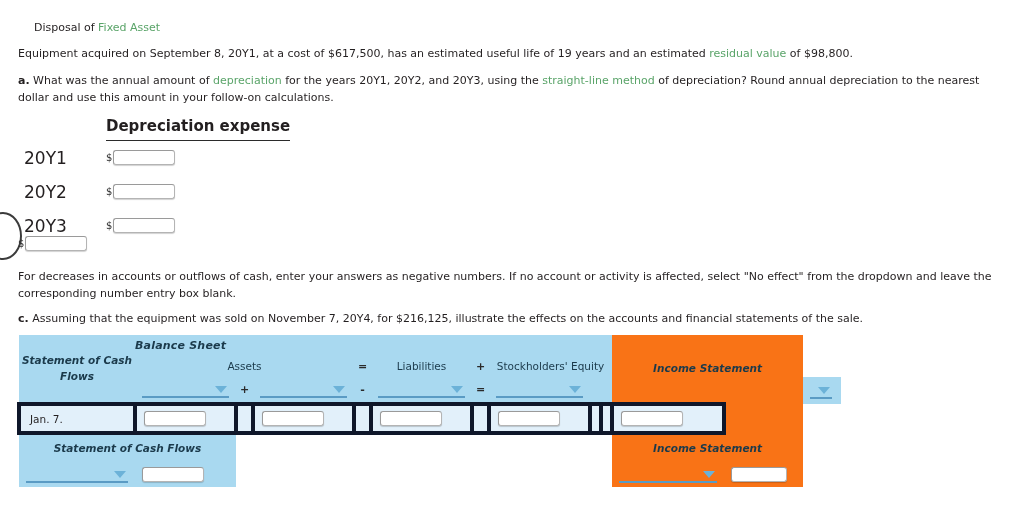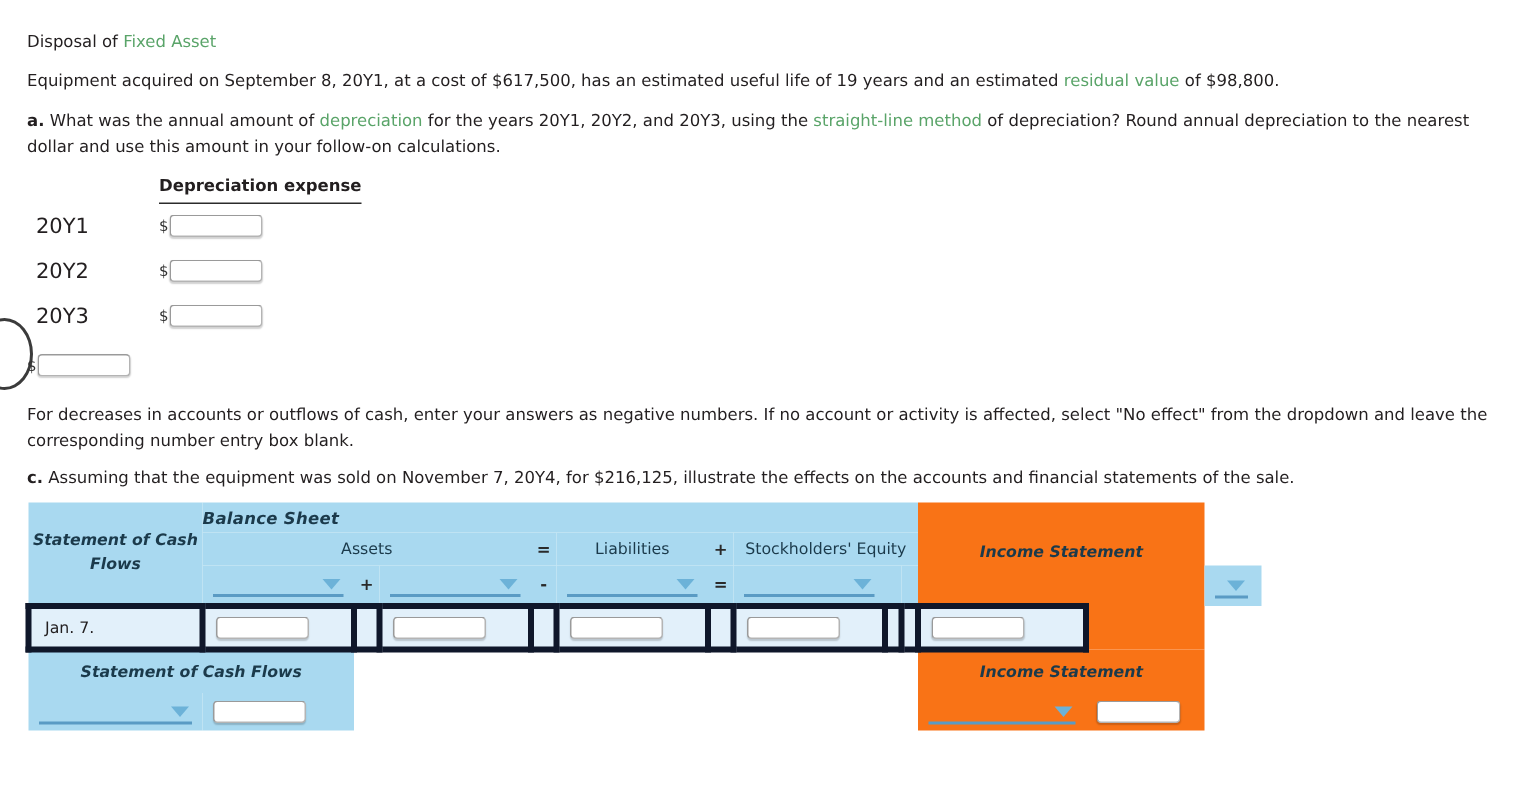--- a/index.html
+++ b/index.html
@@ -20,45 +20,45 @@
     position: relative;
     width: 1024px;
     height: 528px;
   }
 
   
   .txt-block { position: absolute; line-height: 1.55; }
   .term { color: #5aa469; }
   .bold { font-weight: bold; }
 
-  #title-line      { left: 18px; top: 19px;  width: 900px; }
+  #title-line      { left: 34px; top: 19px;  width: 900px; }
   #intro-line      { left: 18px; top: 45px;  width: 990px; }
   #qa-line         { left: 18px; top: 72px;  width: 985px; }
   #note-line       { left: 18px; top: 268px; width: 985px; }
   #qc-line         { left: 18px; top: 310px; width: 985px; }
 
   
   #dep-table {
     position: absolute;
     left: 18px;
     top: 117px;
   }
   #dep-table table { border-collapse: collapse; }
   #dep-table th.dep-head {
-    font-size: 11px;
+    font-size: 15px;
     font-weight: bold;
     text-align: center;
     padding: 0 0 5px 0;
     border-bottom: 1px solid #2b2b2b;
     color: #231f20;
   }
   #dep-table td.yr {
     width: 82px;
     padding: 7px 0 7px 6px;
-    font-size: 14px;
+    font-size: 17px;
     vertical-align: middle;
     white-space: nowrap;
   }
   #dep-table td.val {
     padding: 6px 0 6px 0;
     text-align: left;
     white-space: nowrap;
   }
   .dollar { font-size: 10px; color: #333; margin-right: 1px; }
 

